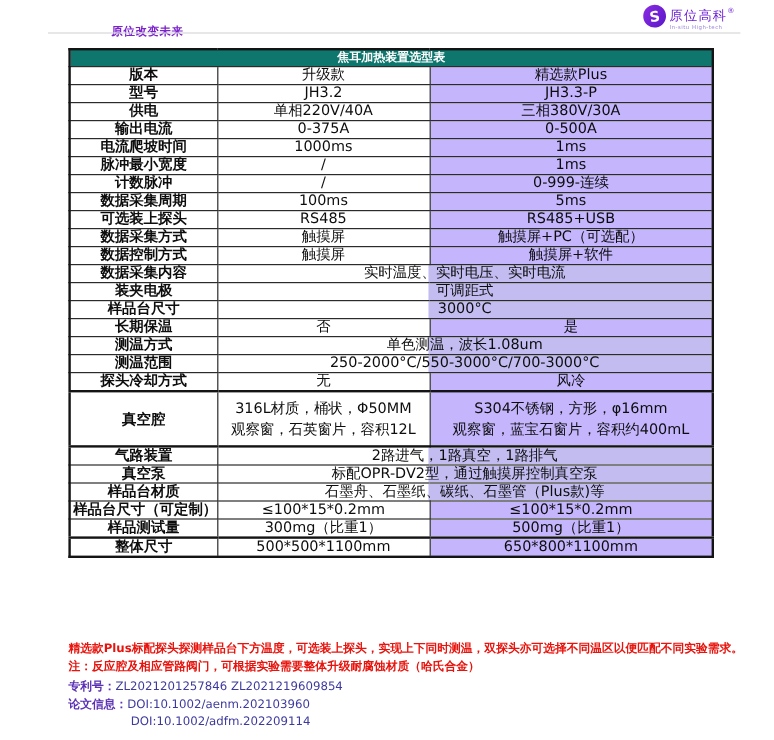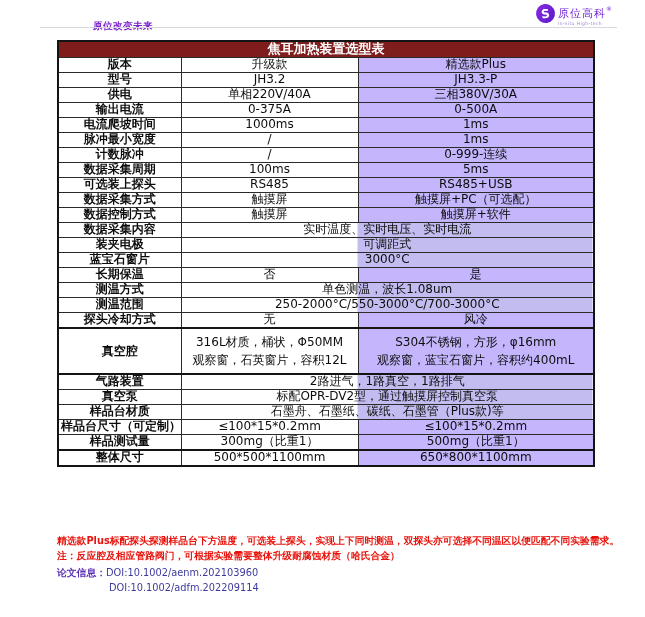--- a/index.html
+++ b/index.html
@@ -38,21 +38,21 @@
     border:2px solid #141414;
     font-size:12px;color:#0d0d0d;
   }
   .spec-table th,.spec-table td{
     border:1px solid #2b2b2b;
     text-align:center;vertical-align:middle;
     padding:0 2px;height:14px;line-height:1.15;
     overflow:hidden;white-space:nowrap;
   }
   .spec-table th.title-cell{
-    background:#7f1d1d;color:#ffffff;font-weight:bold;font-size:13px;height:13px;margin-top:32px;
+    background:#0f766e;color:#ffffff;font-weight:bold;font-size:10px;height:13px;margin-top:32px;
   }
   .label-cell{font-weight:bold;background:#ffffff;}
   .col3{background:#c4b5fd;}
   .merged-cell{
     background:linear-gradient(90deg,#ffffff 0,#ffffff 42.8%,#c2bcf0 42.8%,#c2bcf0 100%);
   }
   tr.thick-top th,tr.thick-top td{border-top:2px solid #141414;}
   tr.tall td{height:44px;white-space:pre-line;line-height:1.5;}
   
   .notes{
@@ -153,21 +153,21 @@
       </tr>
       <tr>
         <td class="label-cell">数据采集内容</td>
         <td colspan="2" class="merged-cell">实时温度、实时电压、实时电流</td>
       </tr>
       <tr>
         <td class="label-cell">装夹电极</td>
         <td colspan="2" class="merged-cell">可调距式</td>
       </tr>
       <tr>
-        <td class="label-cell">蓝宝石窗片</td>
+        <td class="label-cell">样品台尺寸</td>
         <td colspan="2" class="merged-cell">3000°C</td>
       </tr>
       <tr>
         <td class="label-cell">长期保温</td>
         <td class="col2">否</td>
         <td class="col3">是</td>
       </tr>
       <tr>
         <td class="label-cell">测温方式</td>
         <td colspan="2" class="merged-cell">单色测温，波长1.08um</td>
@@ -218,18 +218,21 @@
     </tbody>
 </table>
 
 <div class="notes">
   <div>精选款Plus标配探头探测样品台下方温度，可选装上探头，实现上下同时测温，双探头亦可选择不同温区以便匹配不同实验需求。</div>
   <div>注：反应腔及相应管路阀门，可根据实验需要整体升级耐腐蚀材质（哈氏合金）</div>
 </div>
 
 <div class="patent-block">
   <div>
+    <span class="patent-label">专利号：</span><span>ZL2021201257846  ZL2021219609854</span>
+  </div>
+  <div>
     <span class="patent-label">论文信息：</span><span>DOI:10.1002/aenm.202103960</span>
   </div>
   <div class="doi-indent">
     <span>DOI:10.1002/adfm.202209114</span>
   </div>
 </div>
 
 </body></html>

